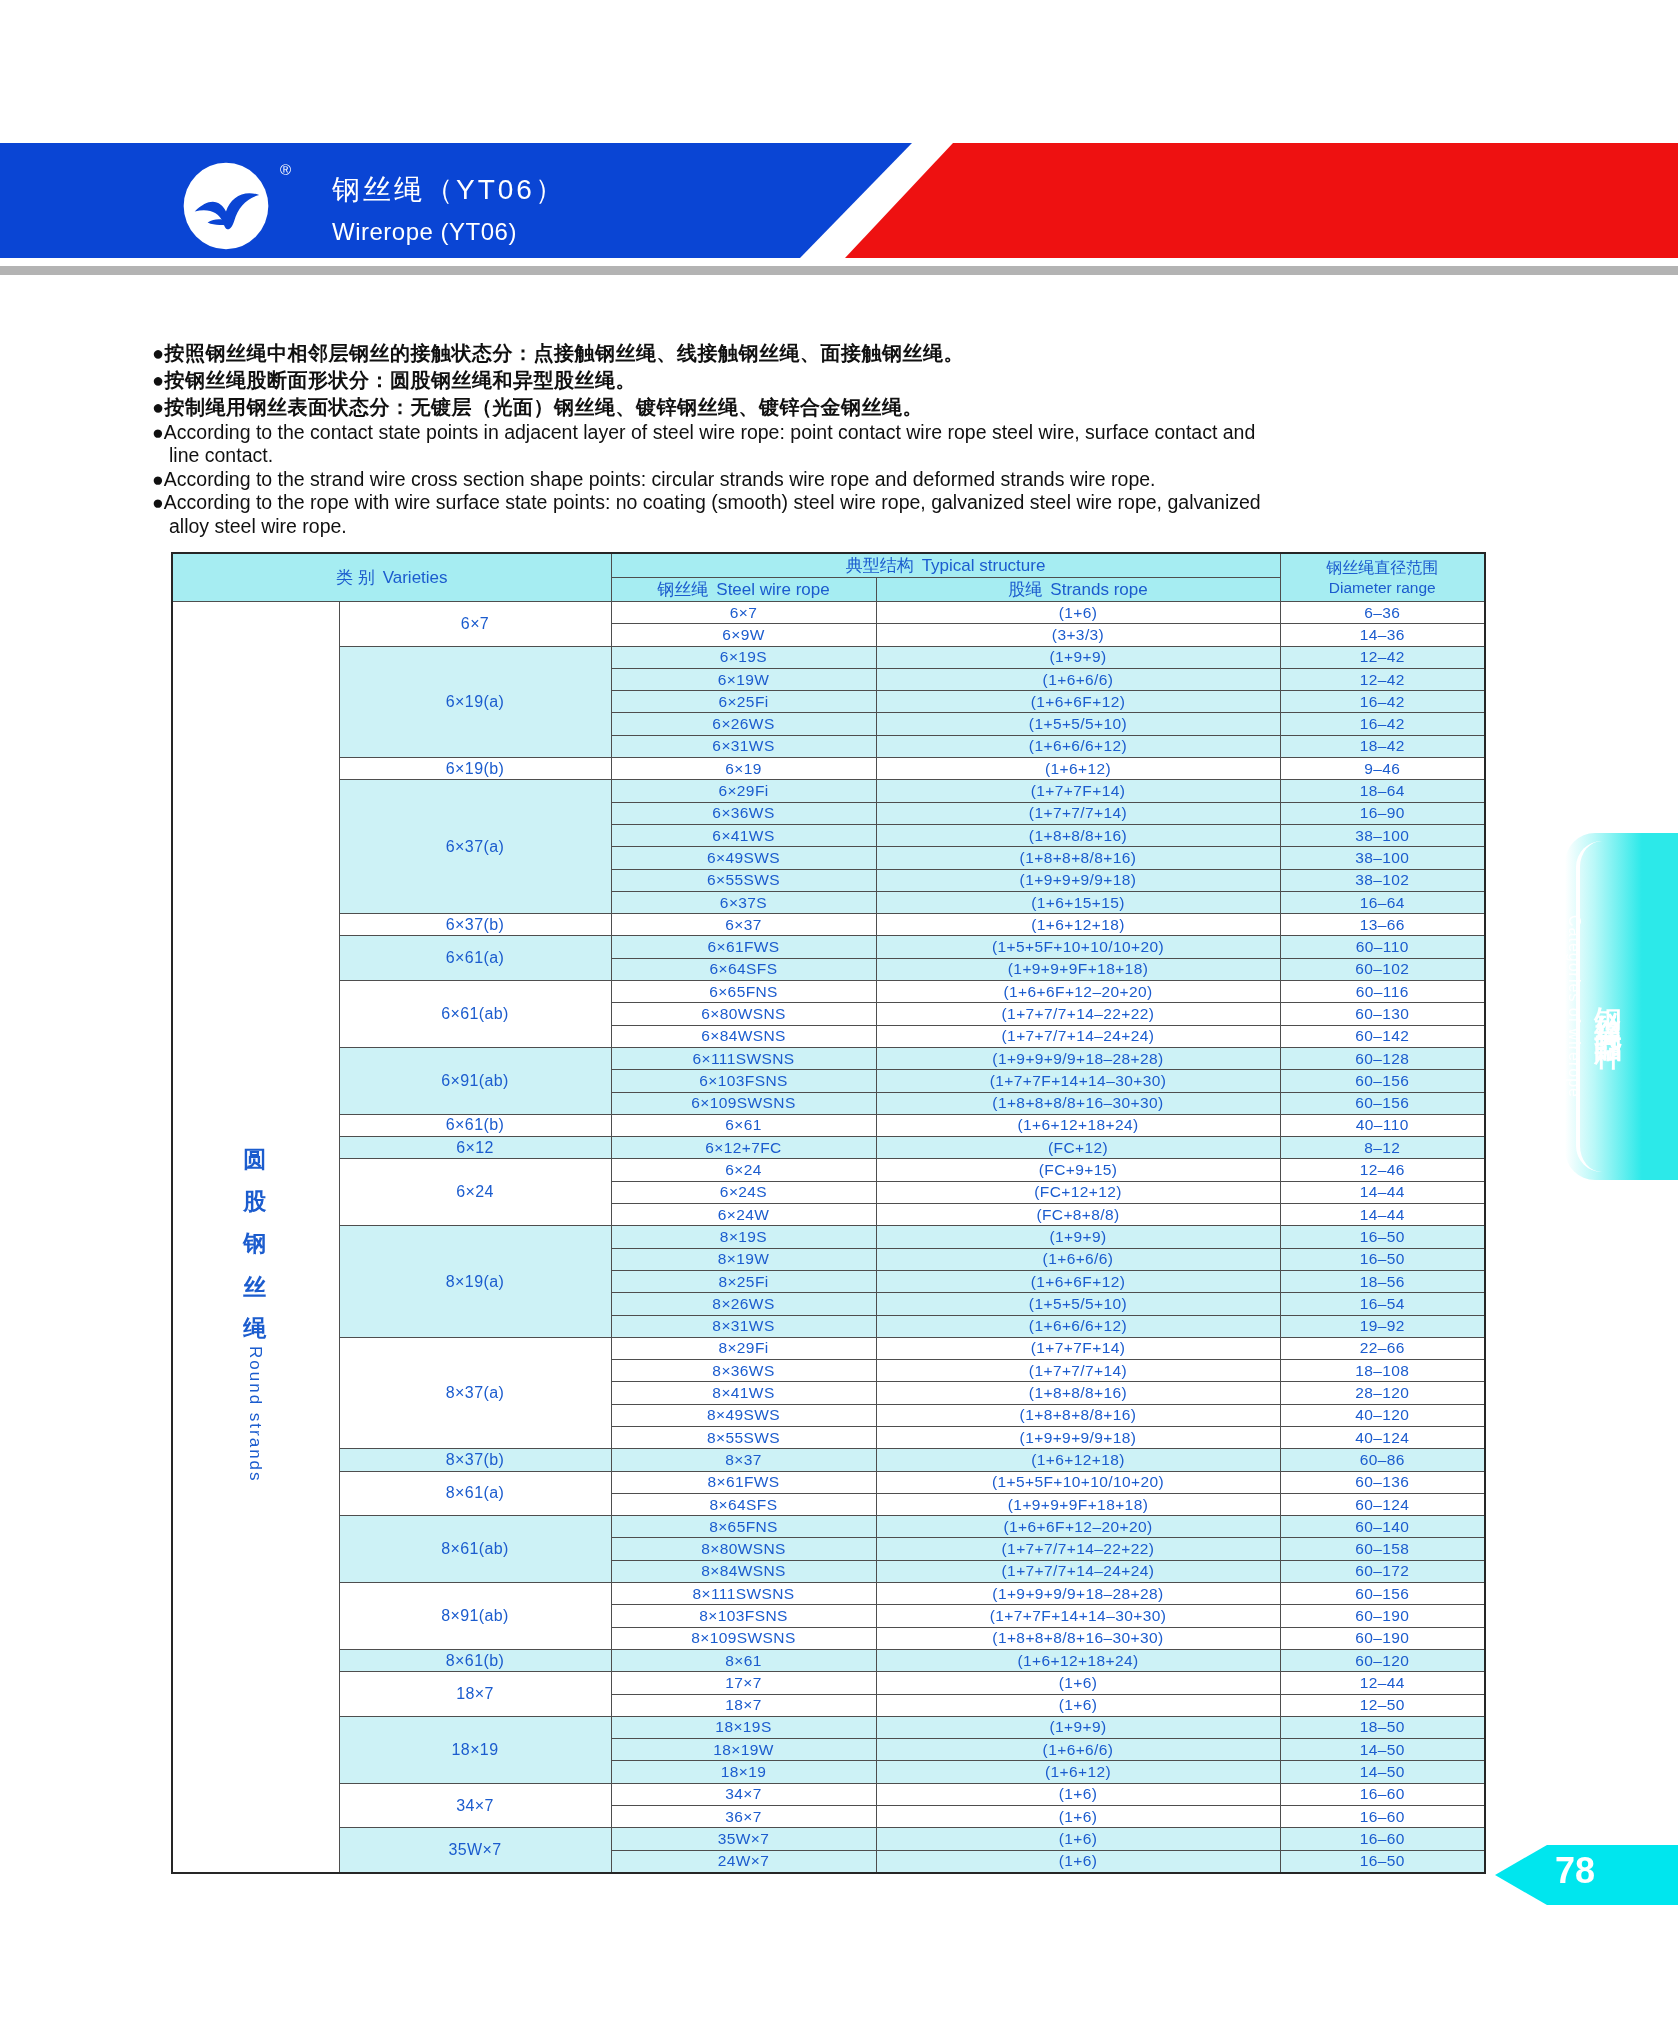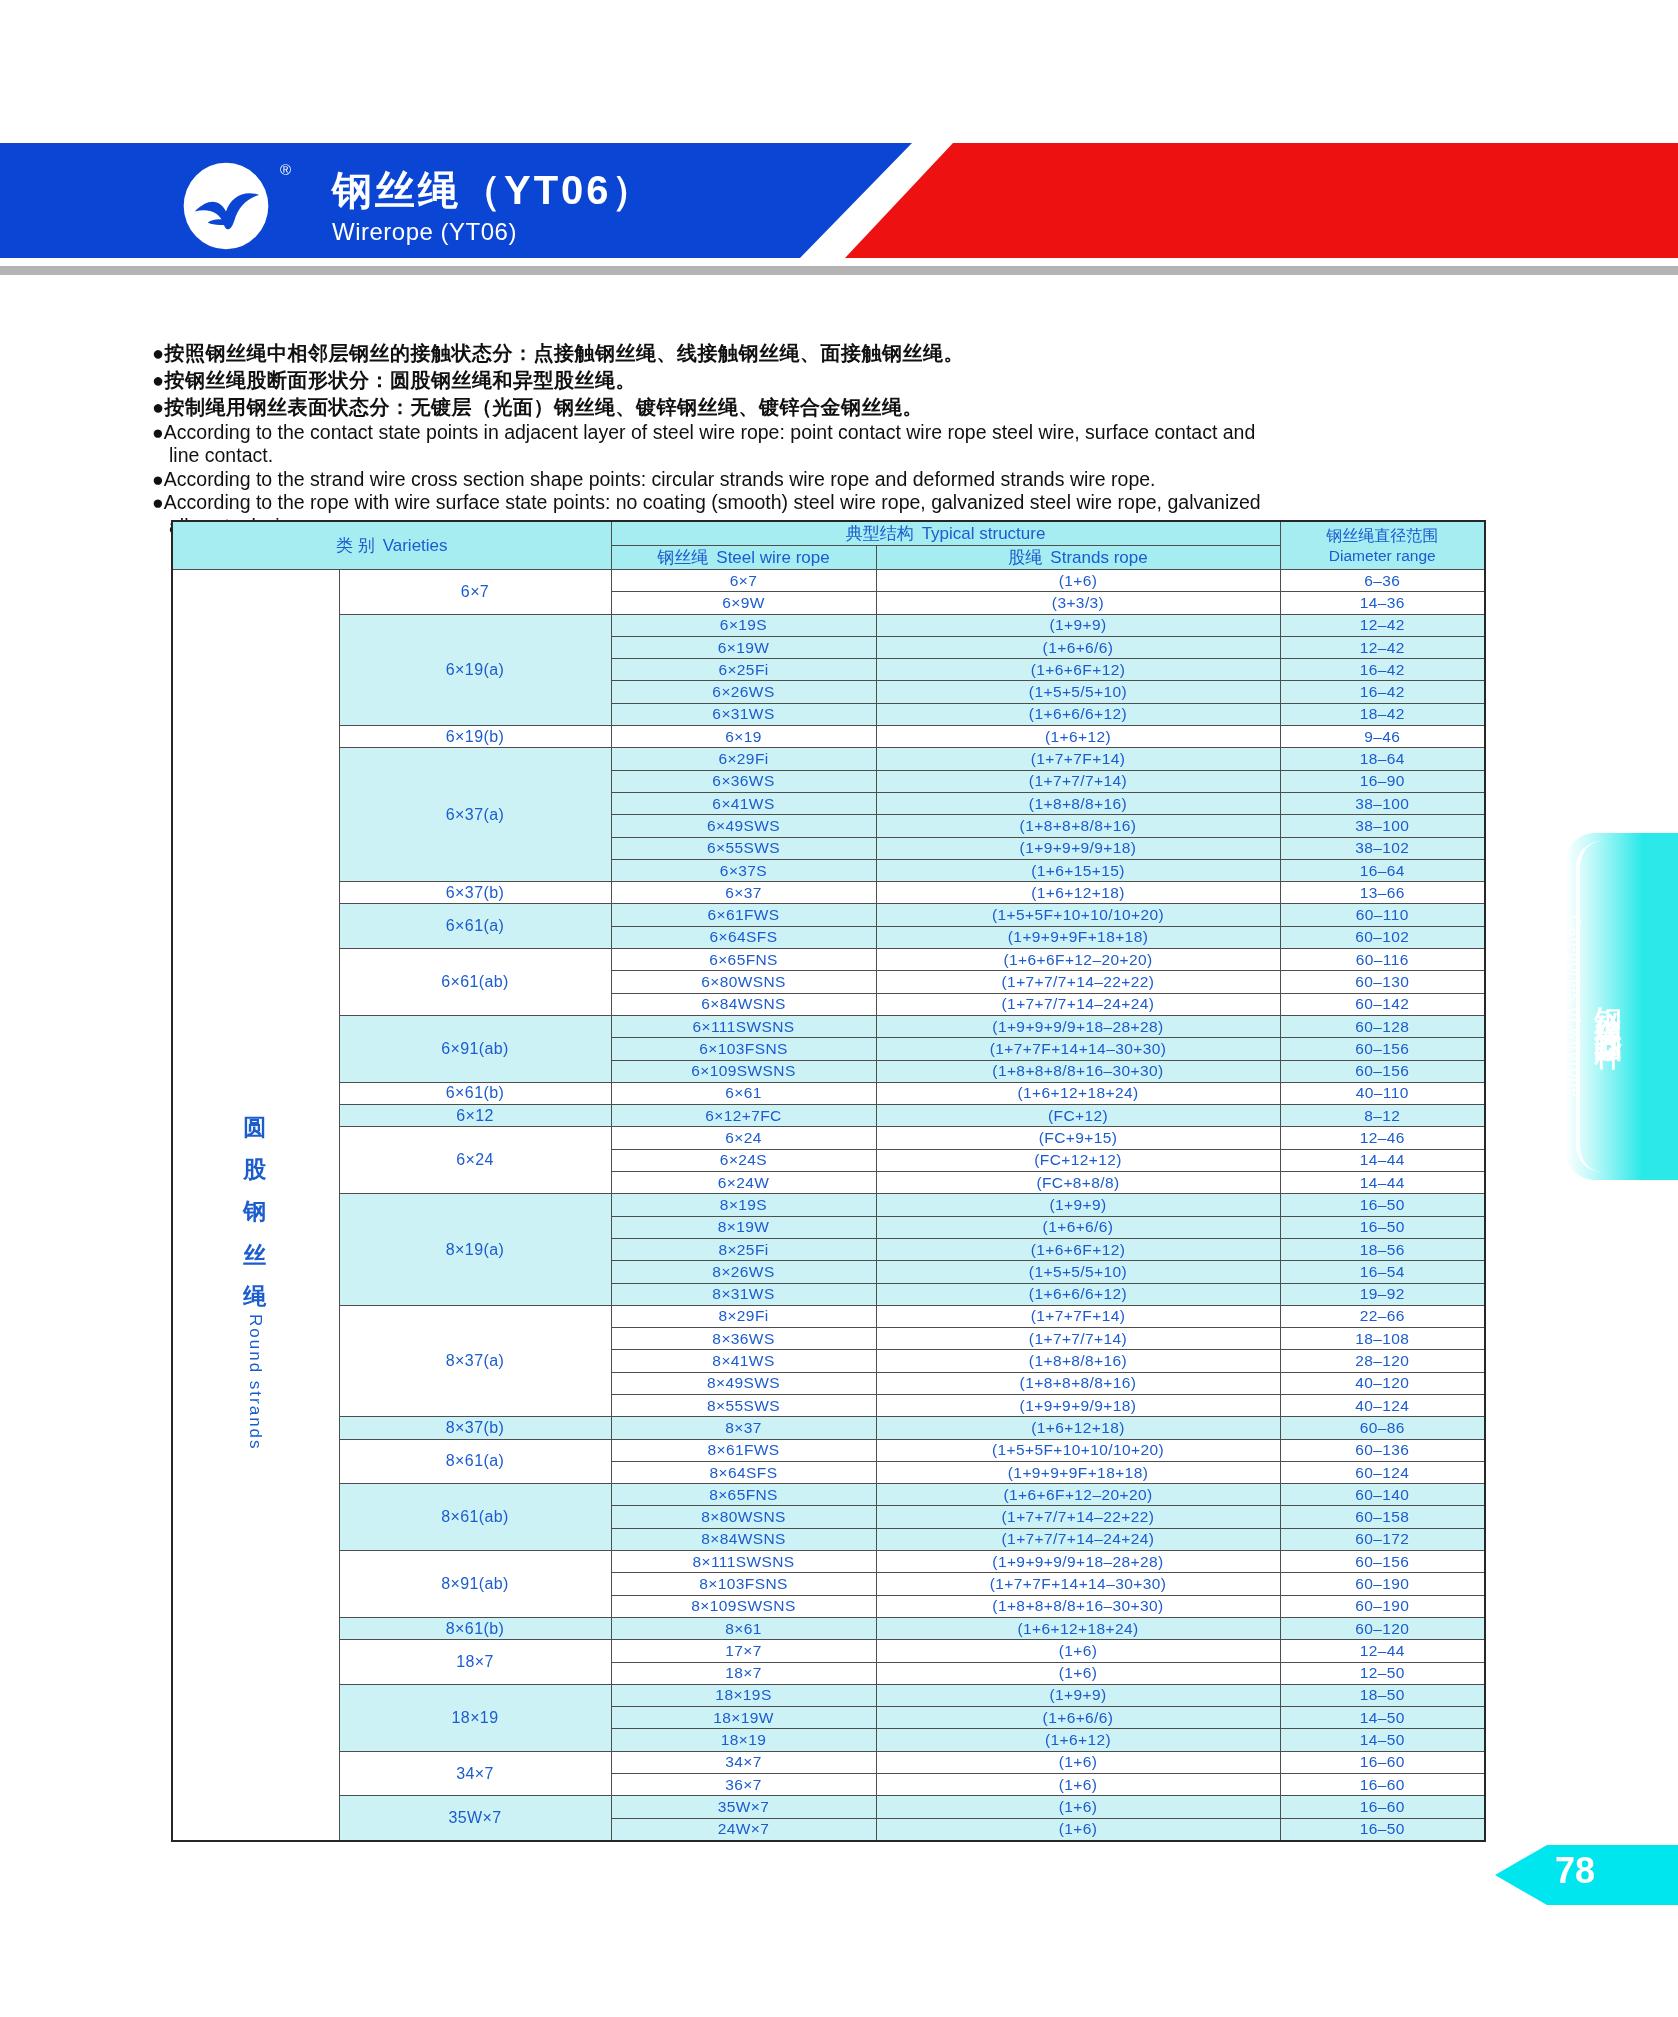--- a/index.html
+++ b/index.html
@@ -16,29 +16,29 @@
   }
   .banner-red{
     position:absolute;left:845px;top:143px;width:833px;height:115px;
     background:var(--banner-red,#ee1111);
     clip-path:polygon(108px 0,100% 0,100% 100%,0 100%);
   }
   .gray-bar{position:absolute;left:0;top:266px;width:100%;height:9px;background:var(--divider-gray,#b3b3b3);}
   .logo-oval{position:absolute;left:178px;top:17px;width:96px;height:92px;}
   .logo-reg{position:absolute;left:280px;top:18px;color:#fff;font-size:15px;}
   .blue-titles{position:absolute;left:332px;top:25px;color:#fff;}
-  .blue-title-cn{font-size:40px;font-weight:bold;letter-spacing:3px;line-height:44px;}
+  .blue-title-cn{font-size:28px;font-weight:normal;letter-spacing:3px;line-height:44px;}
   .blue-title-en{font-size:24px;margin-top:6px;letter-spacing:.5px;}
   
   .bullet-list{position:absolute;left:152px;top:340px;width:1240px;color:#101010;}
   .bullet-cn{font-size:20px;line-height:27px;font-weight:600;letter-spacing:.5px;}
   .bullet-en{font-size:19.5px;line-height:23.4px;white-space:pre-line;padding-left:17px;text-indent:-17px;}
   
   table.cat{
-    position:absolute;left:171px;top:520px;width:1313px;height:1258px;
+    position:absolute;left:171px;top:552px;width:1313px;height:1258px;
     border-collapse:collapse;table-layout:fixed;
     color:var(--table-text,#1b5cce);
     padding-left:8px;
   }
   table.cat td{border:1px solid #4e4e4e;text-align:center;vertical-align:middle;padding:0;overflow:hidden;}
   table.cat{border:2.5px solid #262626;}
   td.gtop{border-top:2.5px solid #262626;}
   thead td{background:var(--header-cyan,#a6edf2);font-size:17px;}
   thead tr{height:22px;}
   tbody td{font-size:15.5px;height:21.3px;letter-spacing:.4px;background:#fff;}

